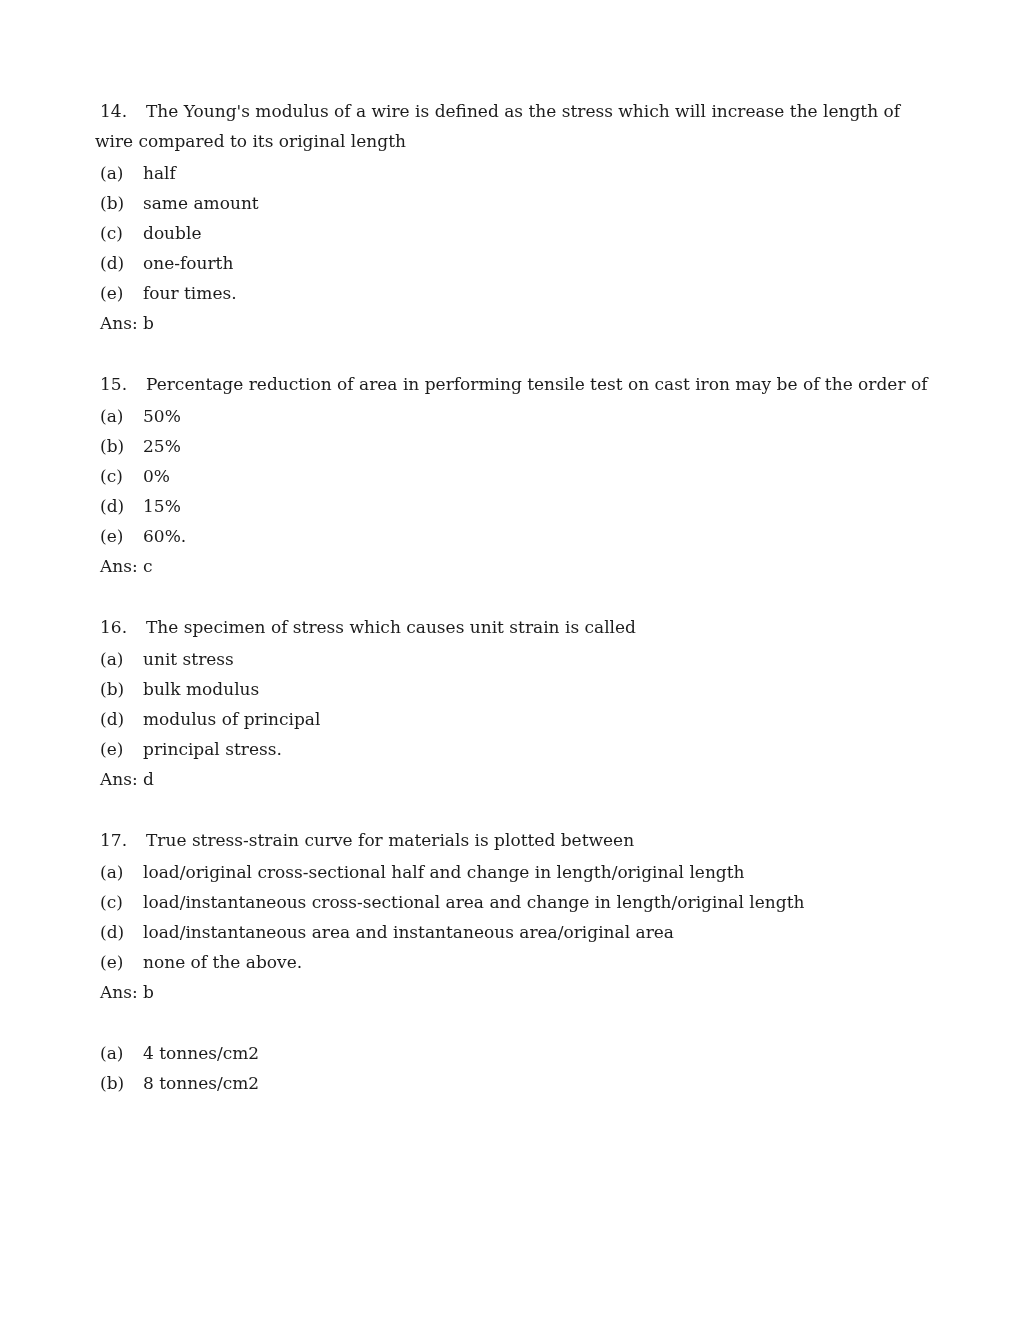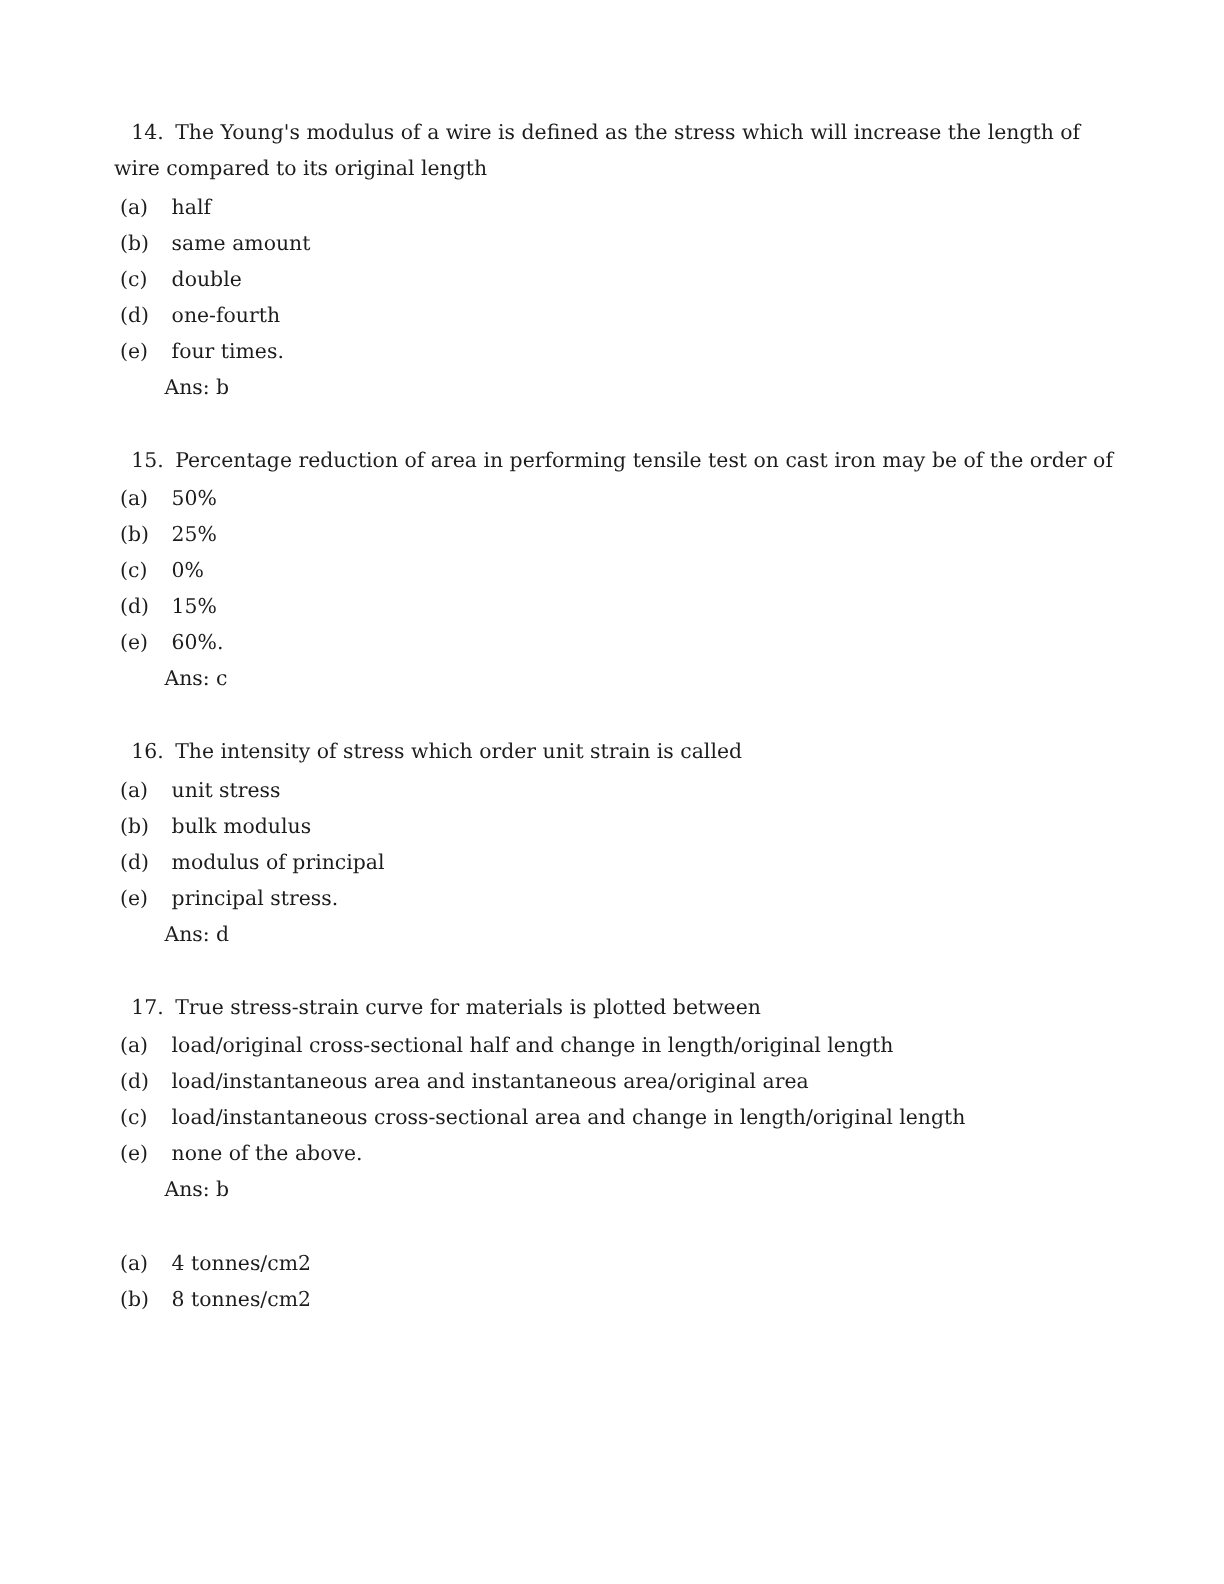--- a/index.html
+++ b/index.html
@@ -17,34 +17,32 @@
   .question { margin-bottom: 31px; }
   .q-text {
     line-height: 30px;
     text-indent: 5px;
     margin-bottom: 2px;
   }
   .q-num {
     display: inline-block;
     min-width: 46px;
     text-indent: 0;
-    text-align: center;
   }
   .option-row {
     line-height: 30px;
     padding-left: 5px;
   }
   .opt-label {
     display: inline-block;
     min-width: 43px;
   }
   .answer {
     line-height: 30px;
     padding-left: 5px;
-    margin-left: 37px;
   }
 </style>
 </head>
 <body>
 
 <div id="questions-container">
     <section class="question">
     <p class="q-text"><span class="q-num">14.</span><span>The Young's modulus of a wire is defined as the stress which will increase the length of wire compared to its original length</span></p>
     <div>
 
@@ -82,21 +80,21 @@
         <div class="option-row">
         <span class="opt-label">(d)</span><span class="opt-text">15%</span>
       </div>
         <div class="option-row">
         <span class="opt-label">(e)</span><span class="opt-text">60%.</span>
       </div>
       </div>
     <p class="answer">Ans: c</p>
   </section>
     <section class="question">
-    <p class="q-text"><span class="q-num">16.</span><span>The intensity of stress which order unit strain is called</span></p>
+    <p class="q-text"><span class="q-num">16.</span><span>The specimen of stress which causes unit strain is called</span></p>
     <div>
 
     <div class="option-row">
         <span class="opt-label">(a)</span><span class="opt-text">unit stress</span>
       </div>
         <div class="option-row">
         <span class="opt-label">(b)</span><span class="opt-text">bulk modulus</span>
       </div>
         <div class="option-row">
         <span class="opt-label">(d)</span><span class="opt-text">modulus of principal</span>
@@ -108,24 +106,24 @@
     <p class="answer">Ans: d</p>
   </section>
     <section class="question">
     <p class="q-text"><span class="q-num">17.</span><span>True stress-strain curve for materials is plotted between</span></p>
     <div>
 
     <div class="option-row">
         <span class="opt-label">(a)</span><span class="opt-text">load/original cross-sectional half and change in length/original length</span>
       </div>
         <div class="option-row">
-        <span class="opt-label">(d)</span><span class="opt-text">load/instantaneous area and instantaneous area/original area</span>
+        <span class="opt-label">(c)</span><span class="opt-text">load/instantaneous cross-sectional area and change in length/original length</span>
       </div>
         <div class="option-row">
-        <span class="opt-label">(c)</span><span class="opt-text">load/instantaneous cross-sectional area and change in length/original length</span>
+        <span class="opt-label">(d)</span><span class="opt-text">load/instantaneous area and instantaneous area/original area</span>
       </div>
         <div class="option-row">
         <span class="opt-label">(e)</span><span class="opt-text">none of the above.</span>
       </div>
       </div>
     <p class="answer">Ans: b</p>
   </section>
     <section class="question">
     <div>
 

